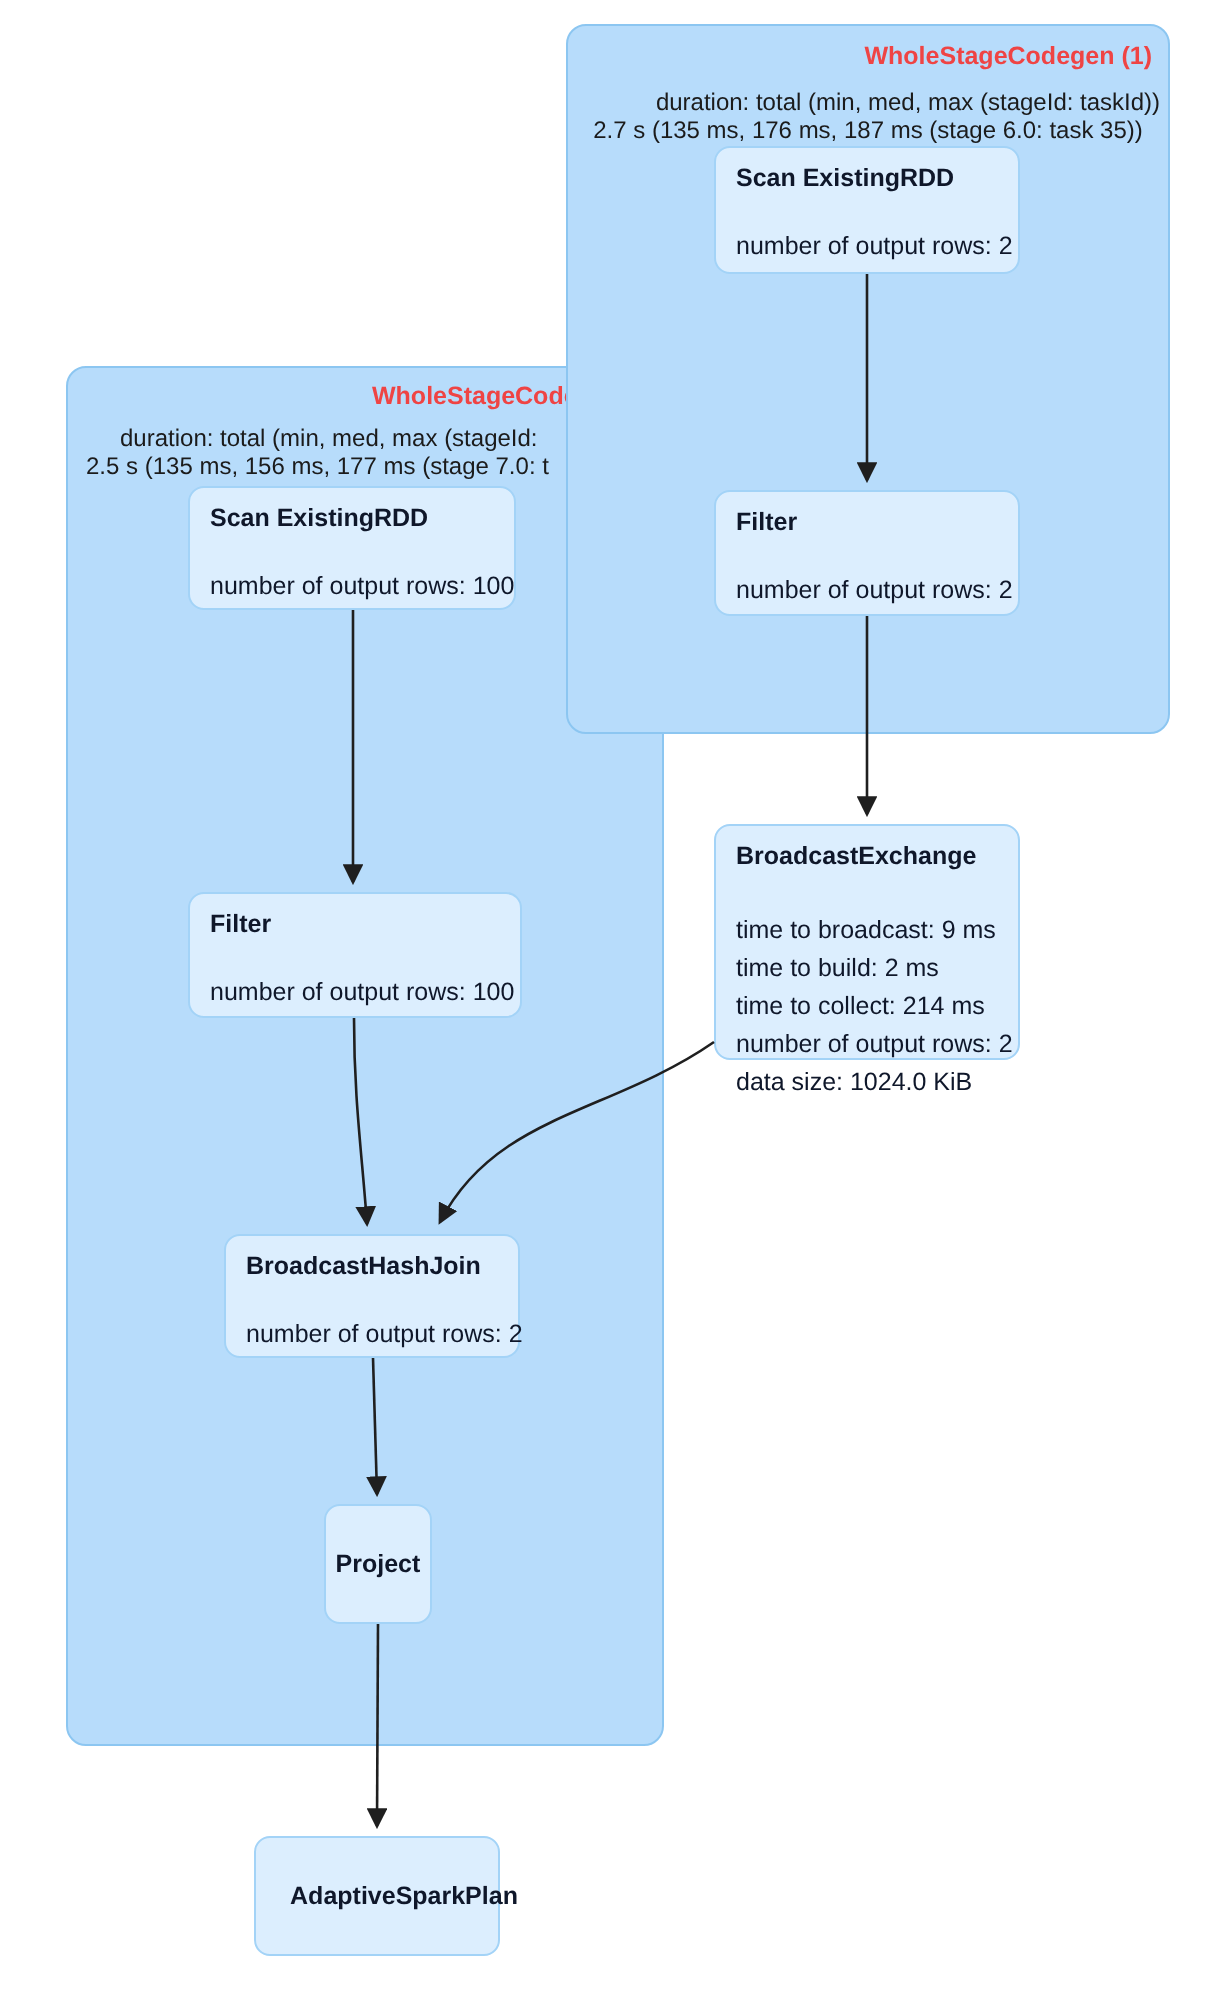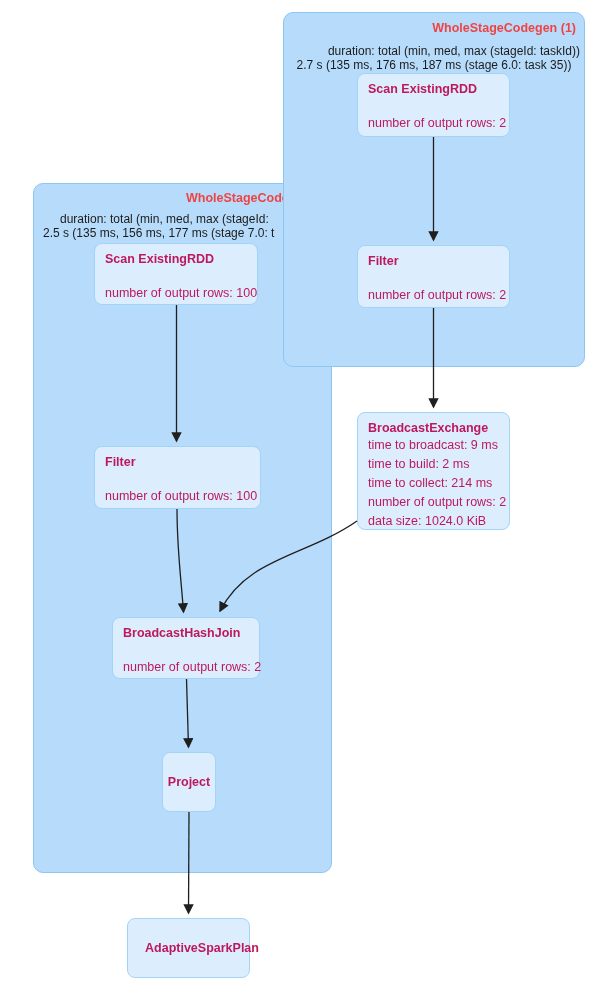--- a/index.html
+++ b/index.html
@@ -13,25 +13,25 @@
   }
   .cluster-title {
     position:absolute; font-size:12.5px; font-weight:bold; white-space:nowrap; color:#ef4444;
   }
   .duration {
     position:absolute; font-size:12px; white-space:nowrap; color:#1b1b1b;
   }
   .duration.centered { text-align:center; }
   .node {
     position:absolute; background:#dceefe; border:1px solid #a3d3f7; border-radius:8px;
-    box-sizing:border-box; padding:8px 10px; color:#be185d;
+    box-sizing:border-box; padding:8px 10px; color:#0f172a;
   }
   .node .title { font-size:12.5px; font-weight:bold; line-height:15px; white-space:nowrap; }
   .node .metric { font-size:12.5px; line-height:15px; margin-top:19px; white-space:nowrap; }
-  .node .metrics-list { }
+  .node .metrics-list { margin-top:20px; }
   .node .metrics-list .metric { margin-top:0; line-height:19px; }
   .node.center-label {
     display:flex; align-items:center; justify-content:center; padding:0;
     font-size:12.5px; font-weight:bold;
   }
   .edges { position:absolute; left:0; top:0; pointer-events:none; }
 </style>
 </head>
 <body>
 

